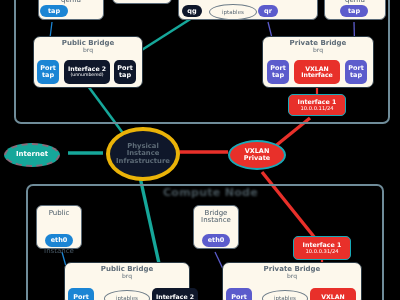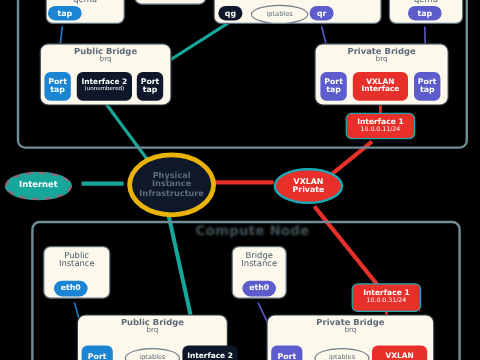--- a/index.html
+++ b/index.html
@@ -189,21 +189,21 @@
 
   <div class="cloud cloud-vx" style="left:228px;top:140px;width:54px;height:26px;font-size:6.5px;">
     <span>VXLAN</span>
     <span>Private</span>
   </div>
 
   <div class="hostbox" style="left:26px;top:184px;width:358px;height:124px;"></div>
 
   <div class="wm" style="left:163px;top:186px;font-size:11px;">Compute Node</div>
 
-  <div class="node cream" style="left:36px;top:205px;width:56px;height:44px;font-size:7px;justify-content:flex-start;padding-top:4px;">
+  <div class="node cream" style="left:36px;top:205px;width:46px;height:44px;font-size:7px;justify-content:flex-start;padding-top:4px;gap:31px;">
     <div>Public</div>
     <div>Instance</div>
   </div>
   <div class="chip round c-blue" style="left:45px;top:234px;width:28px;height:13px;font-size:6.5px;">
     <span>eth0</span>
   </div>
 
   <div class="node cream" style="left:193px;top:205px;width:46px;height:44px;font-size:7px;justify-content:flex-start;padding-top:4px;">
     <div>Bridge</div>
     <div>Instance</div>

